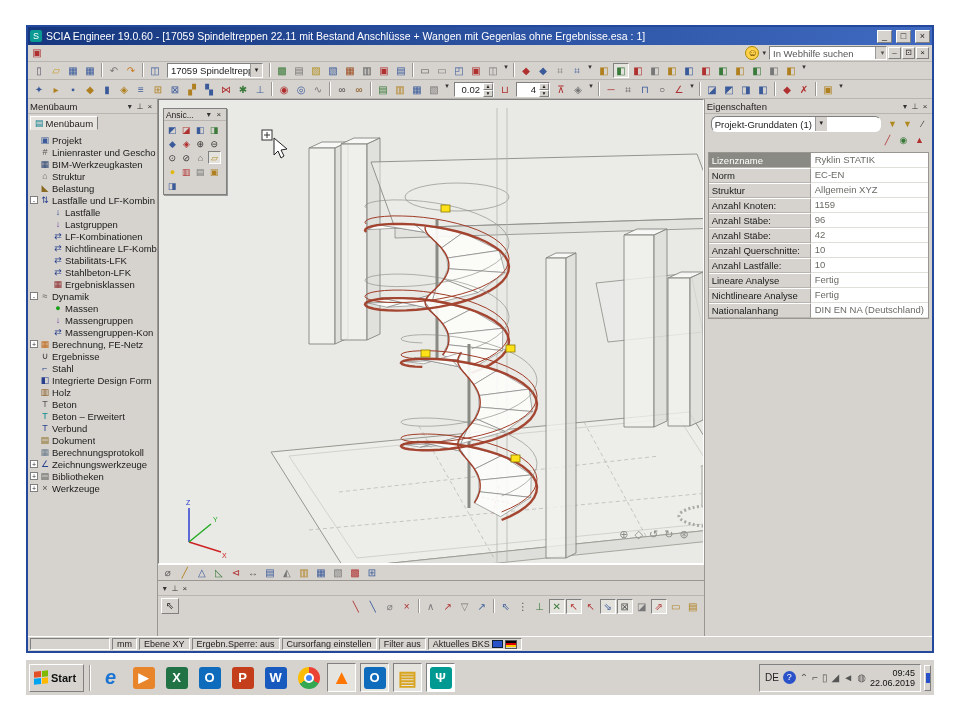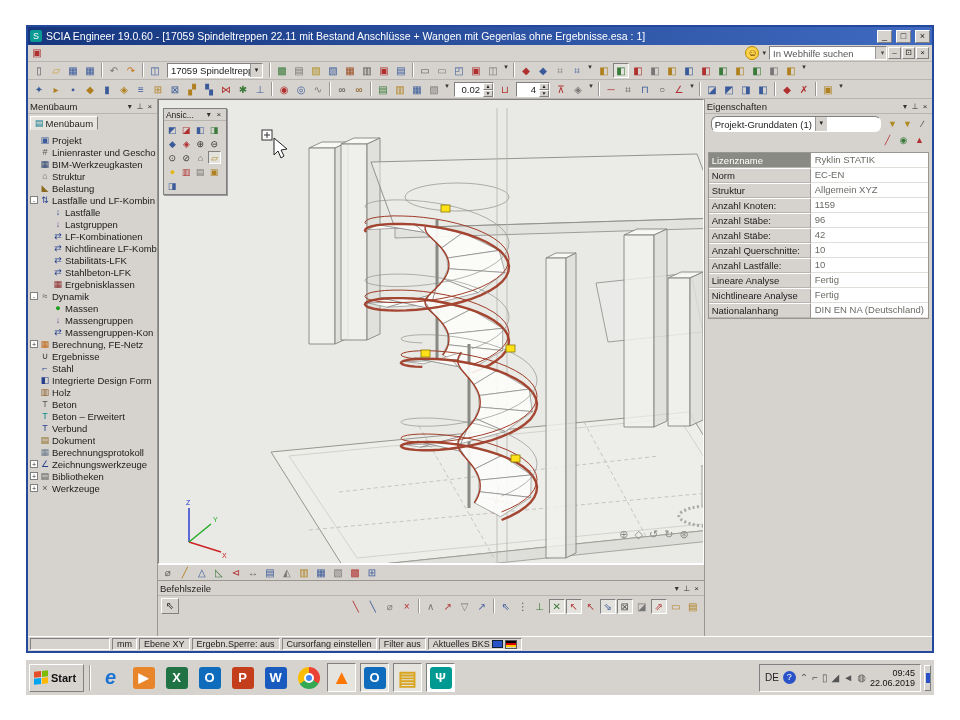--- a/index.html
+++ b/index.html
@@ -604,21 +604,20 @@
               <span class="tb-btn" style="color: rgb(119, 119, 119);">◭</span>
               <span class="tb-btn" style="color: rgb(176, 128, 32);">▥</span>
               <span class="tb-btn" style="color: rgb(58, 90, 154);">▦</span>
               <span class="tb-btn" style="color: rgb(119, 119, 119);">▧</span>
               <span class="tb-btn" style="color: rgb(176, 48, 48);">▩</span>
               <span class="tb-btn" style="color: rgb(58, 90, 154);">⊞</span>
             </div>
 
         <div class="cmdpanel">
           <div class="dock-head">
-            <span class="t">Befehlszeile</span>
             <span class="dock-btn">▾</span>
             <span class="dock-btn">⊥</span>
             <span class="dock-btn">×</span>
           </div>
           <div class="cmd-tb">
             <span class="cmd-cursor">⇖</span>
             <span class="spacer"></span>
             <span id="snap-strip" style="display:flex;gap:1px">
                   <span class="tb-btn" style="color: rgb(176, 48, 48);">╲</span>
                   <span class="tb-btn" style="color: rgb(58, 90, 154);">╲</span>

